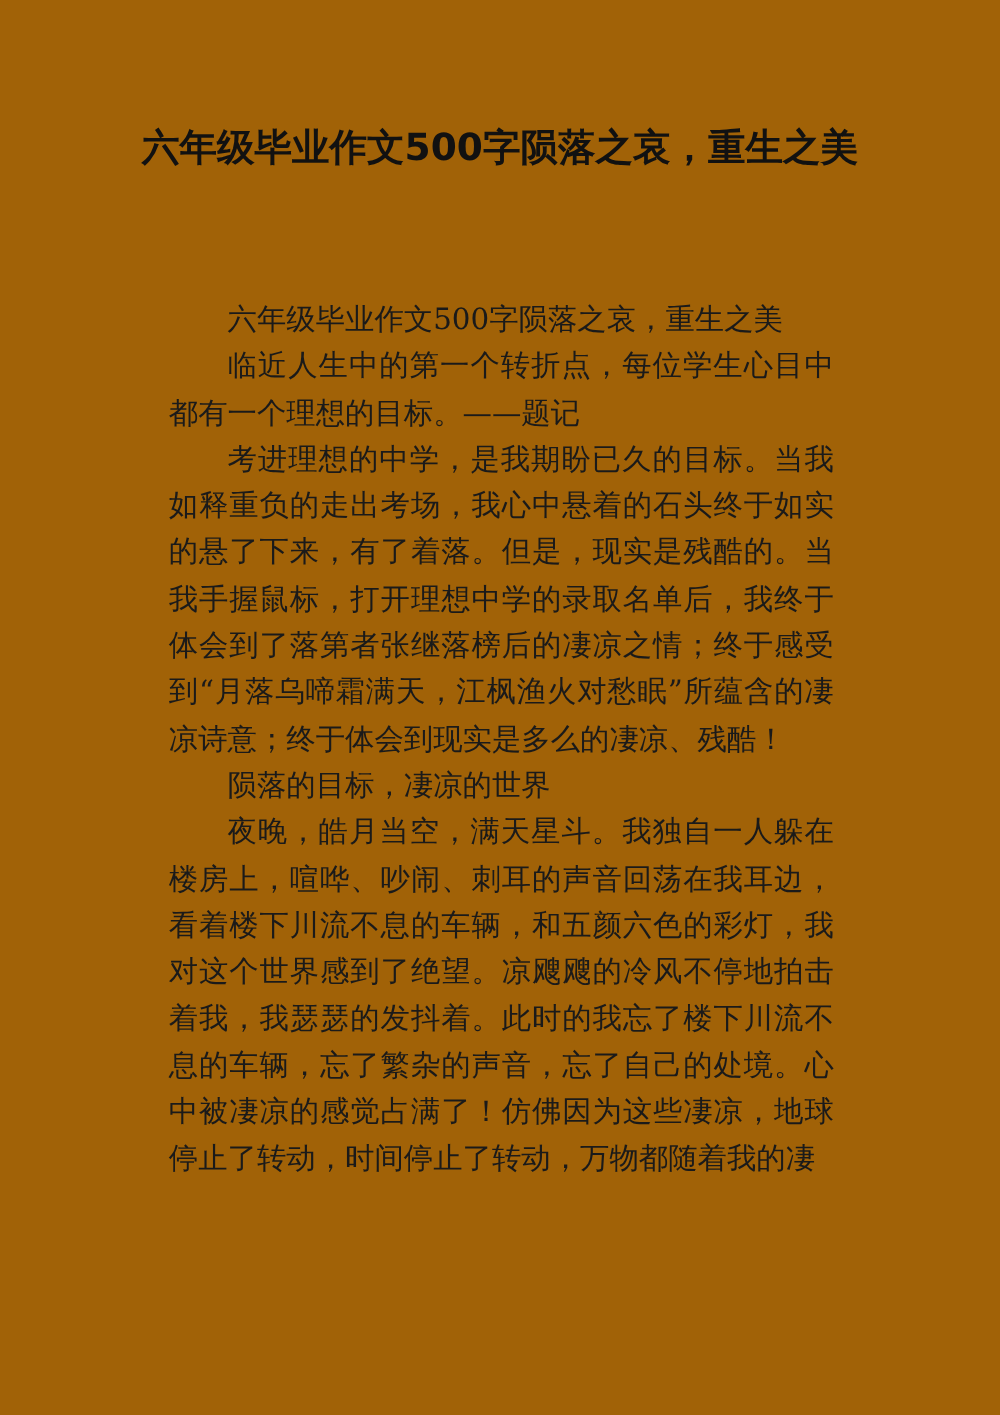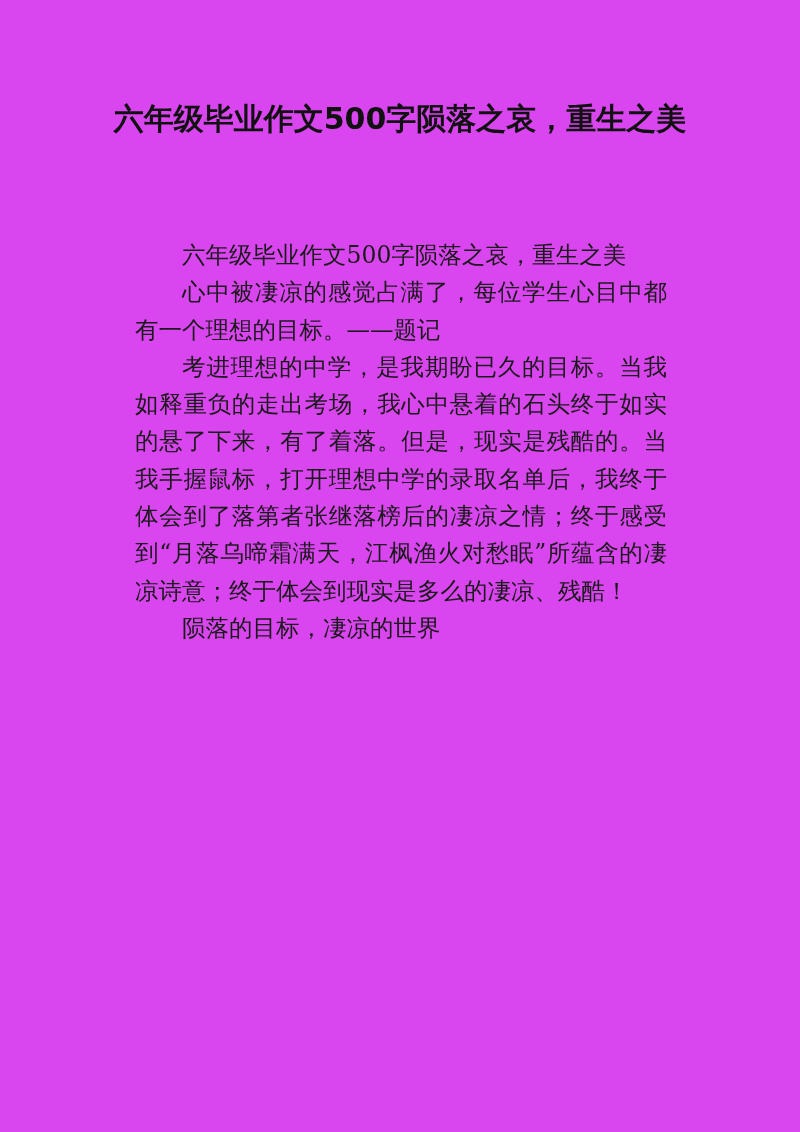--- a/index.html
+++ b/index.html
@@ -1,17 +1,17 @@
 <!DOCTYPE html>
 <html><head>
 <meta charset="utf-8">
 <style>
   html, body { margin: 0; padding: 0; background: #ffffff; }
   body { width: 800px; height: 1132px; position: relative; overflow: hidden; }
-  .page { position: absolute; left: 0; top: 0; width: 800px; height: 1132px; background: #d946ef; }
+  .page { position: absolute; left: 0; top: 0; width: 800px; height: 1132px; background: #a16207; }
   .title {
     position: absolute; left: 100px; top: 96px; width: 600px;
     text-align: center;
     font-family: "DejaVu Sans", "Liberation Sans", sans-serif;
     font-weight: bold; font-size: 30px; line-height: 46px; color: #111;
     margin: 0;
   }
   .body {
     position: absolute; left: 135px; top: 237px; width: 532px;
     font-family: "DejaVu Serif", "Liberation Serif", serif;
@@ -20,17 +20,18 @@
   }
   .body p { margin: 0; text-indent: 47px; }
 </style>
 </head>
 <body>
 
 <div class="page">
   <h1 class="title">六年级毕业作文500字陨落之哀，重生之美</h1>
   <div class="body">
     <p>六年级毕业作文500字陨落之哀，重生之美</p>
-    <p>心中被凄凉的感觉占满了，每位学生心目中都有一个理想的目标。——题记</p>
+    <p>临近人生中的第一个转折点，每位学生心目中都有一个理想的目标。——题记</p>
     <p>考进理想的中学，是我期盼已久的目标。当我如释重负的走出考场，我心中悬着的石头终于如实的悬了下来，有了着落。但是，现实是残酷的。当我手握鼠标，打开理想中学的录取名单后，我终于体会到了落第者张继落榜后的凄凉之情；终于感受到“月落乌啼霜满天，江枫渔火对愁眠”所蕴含的凄凉诗意；终于体会到现实是多么的凄凉、残酷！</p>
     <p>陨落的目标，凄凉的世界</p>
+    <p>夜晚，皓月当空，满天星斗。我独自一人躲在楼房上，喧哗、吵闹、刺耳的声音回荡在我耳边，看着楼下川流不息的车辆，和五颜六色的彩灯，我对这个世界感到了绝望。凉飕飕的冷风不停地拍击着我，我瑟瑟的发抖着。此时的我忘了楼下川流不息的车辆，忘了繁杂的声音，忘了自己的处境。心中被凄凉的感觉占满了！仿佛因为这些凄凉，地球停止了转动，时间停止了转动，万物都随着我的凄</p>
   </div>
 </div>
 
 </body></html>

